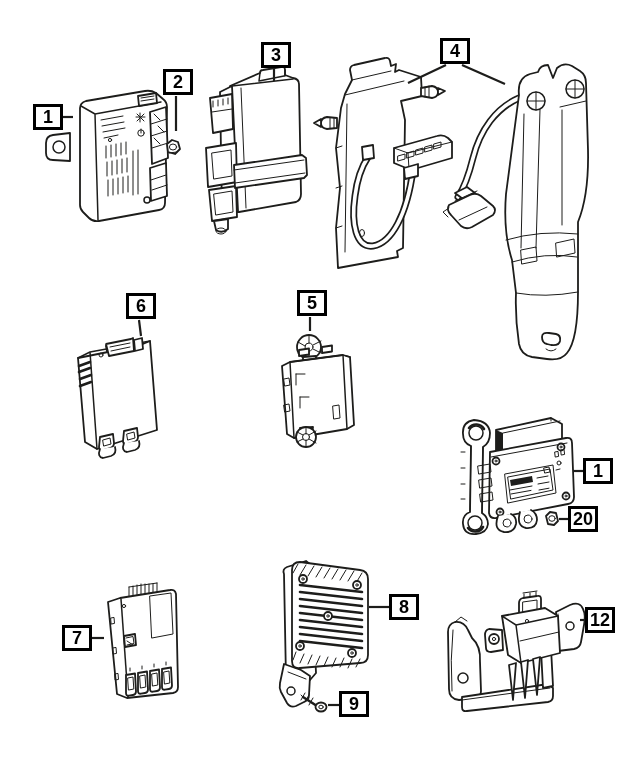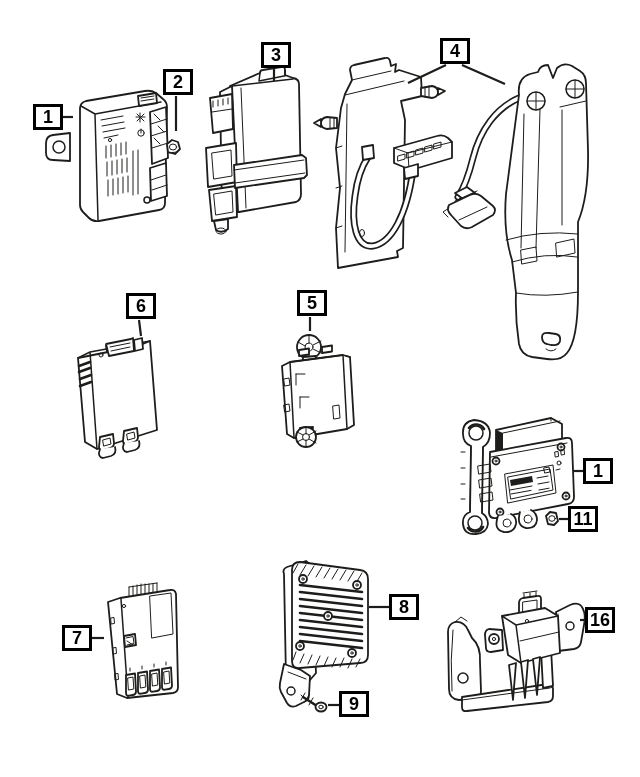--- a/index.html
+++ b/index.html
@@ -312,16 +312,16 @@
   <div class="callout" style="left:33px;top:104px">1</div>
   <div class="callout" style="left:163px;top:69px">2</div>
   <div class="callout" style="left:261px;top:42px">3</div>
   <div class="callout" style="left:440px;top:38px">4</div>
   <div class="callout" style="left:297px;top:290px">5</div>
   <div class="callout" style="left:126px;top:293px">6</div>
   <div class="callout" style="left:62px;top:625px">7</div>
   <div class="callout" style="left:389px;top:594px">8</div>
   <div class="callout" style="left:339px;top:691px">9</div>
   <div class="callout" style="left:583px;top:458px">1</div>
-  <div class="callout" style="left:568px;top:506px">11</div>
-  <div class="callout" style="left:585px;top:607px">16</div>
+  <div class="callout" style="left:568px;top:506px">20</div>
+  <div class="callout" style="left:585px;top:607px">12</div>
 
 </div>
 
 </body></html>

